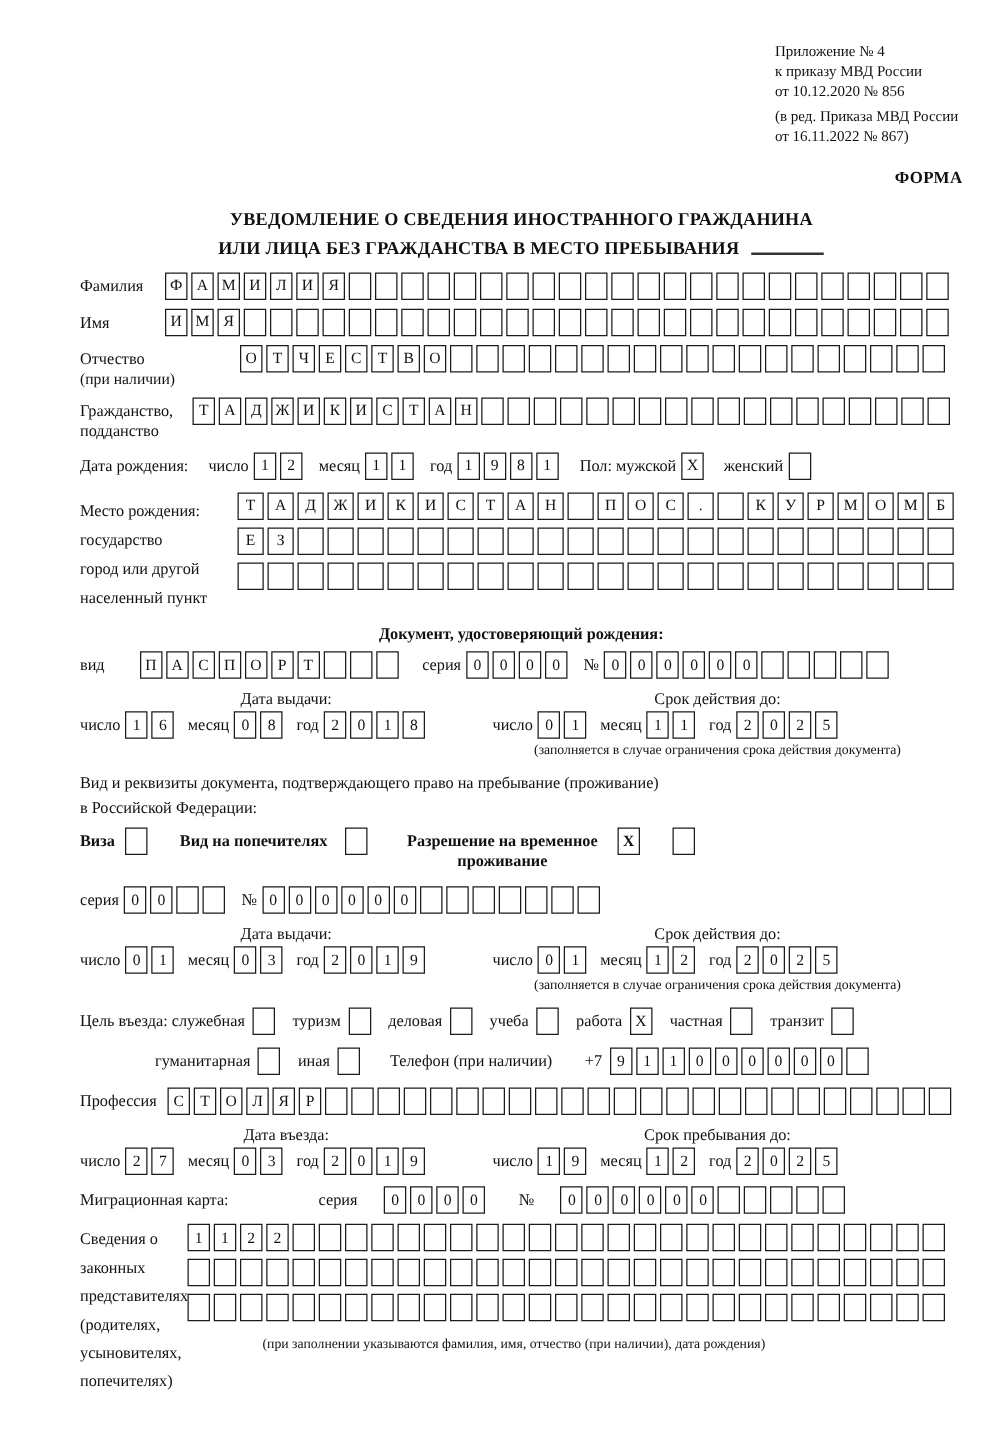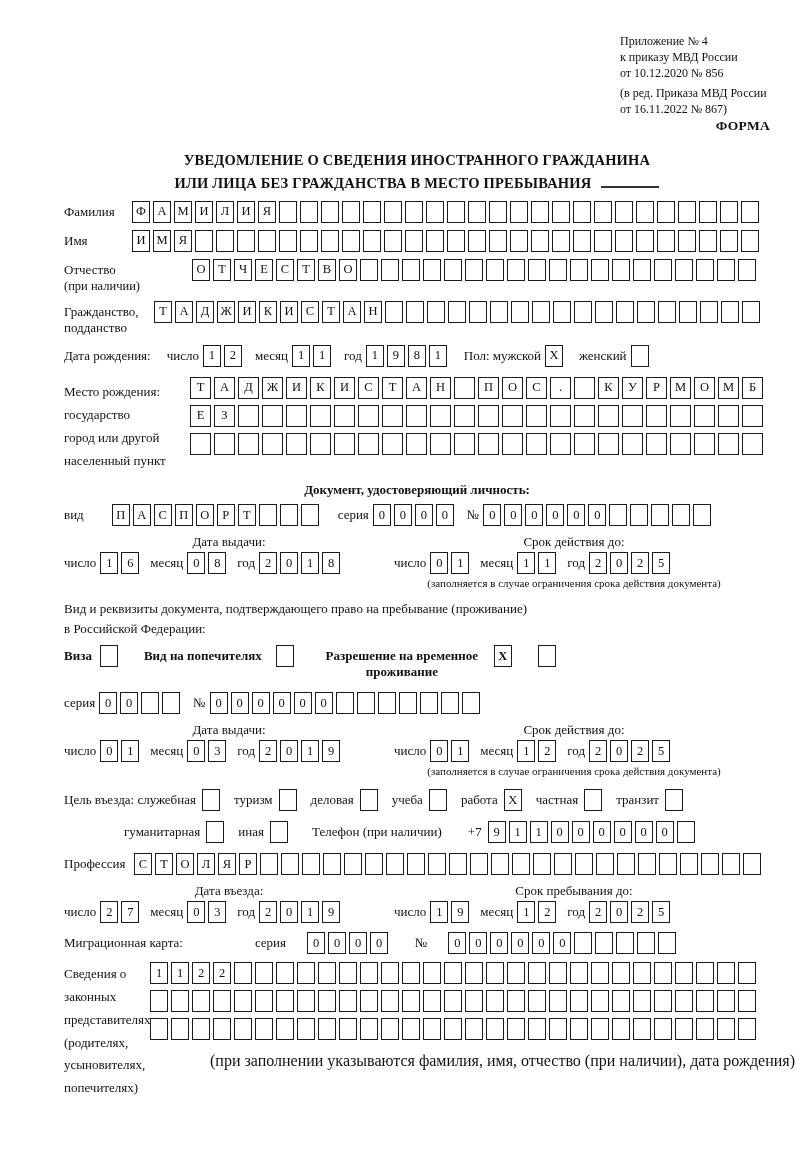--- a/index.html
+++ b/index.html
@@ -2,21 +2,21 @@
 <html><head>
 <meta charset="utf-8">
 <style>
   html,body{margin:0;padding:0;background:#fff;}
   body{width:800px;height:1163px;color:#111;font-family:"Liberation Serif",serif;font-size:13px;}
   .page{box-sizing:border-box;width:800px;height:1163px;padding:34px 30px 0 64px;overflow:hidden;}
 
   
   .top-note{margin-left:556px;font-size:12px;line-height:1.32;}
   .top-note .grp2{margin-top:5px;}
-  .forma{font-weight:bold;text-align:right;font-size:13.5px;letter-spacing:.3px;}
+  .forma{font-weight:bold;text-align:right;font-size:13.5px;margin-top:16px;letter-spacing:.3px;}
 
   
   .title{ text-align:center;font-weight:bold;font-size:14.5px;line-height:1.45;margin-top:16px;letter-spacing:.2px;}
   .title-underline{display:inline-block;width:58px;border-bottom:2px solid #333;height:1em;margin-left:10px;}
   .section-heading{font-weight:bold;font-size:13.4px;margin-top:24px;letter-spacing:.1px;}
 
   
   .boxes{display:inline-flex;flex-wrap:nowrap;align-items:flex-start;}
   .cbox{display:inline-flex;flex:none;align-items:center;justify-content:center;box-sizing:border-box;
         width:18px;height:22px;border:1.7px solid #1b1b1b;margin-right:3px;
@@ -58,21 +58,21 @@
   .purpose-row .plabel{padding:0 6px 0 14px;}
   .purpose-row .plabel.first{padding-left:0;}
 
   .phone-row{display:flex;align-items:center;margin-top:10px;padding-left:60px;}
   .phone-row .plabel{padding:0 6px 0 14px;}
 
   
   .guard{display:flex;margin-top:8px;}
   .guard-labels{flex:none;width:86px;line-height:1.75;padding-top:1px;}
   .guard-rows .boxes{margin-bottom:6px;display:flex;}
-  .guard-note{font-size:16px;margin-top:12px;margin-left:60px;white-space:nowrap;}
+  .guard-note{font-size:11px;margin-top:12px;margin-left:60px;white-space:nowrap;}
 
   .mig-row{display:flex;align-items:center;margin-top:9px;gap:16px;}
   .mig-row .w{padding:0 5px 0 8px;}
 </style>
 </head>
 <body>
 
 <div class="page">
 
   <div class="top-note">
@@ -343,21 +343,21 @@
           <span class="cbox"></span>
           <span class="cbox"></span>
           <span class="cbox"></span>
           <span class="cbox"></span>
           <span class="cbox"></span>
           <span class="cbox"></span>
         </div>
     </span>
   </div>
 
-  <div class="doc-heading">Документ, удостоверяющий личность:</div>
+  <div class="doc-heading">Документ, удостоверяющий рождения:</div>
   <div class="inline-row" style="margin-top:6px">
     <span class="w">вид</span>
     <span class="boxes" style="margin-left:24px">
         <span class="cbox">П</span>
         <span class="cbox">А</span>
         <span class="cbox">С</span>
         <span class="cbox">П</span>
         <span class="cbox">О</span>
         <span class="cbox">Р</span>
         <span class="cbox">Т</span>

